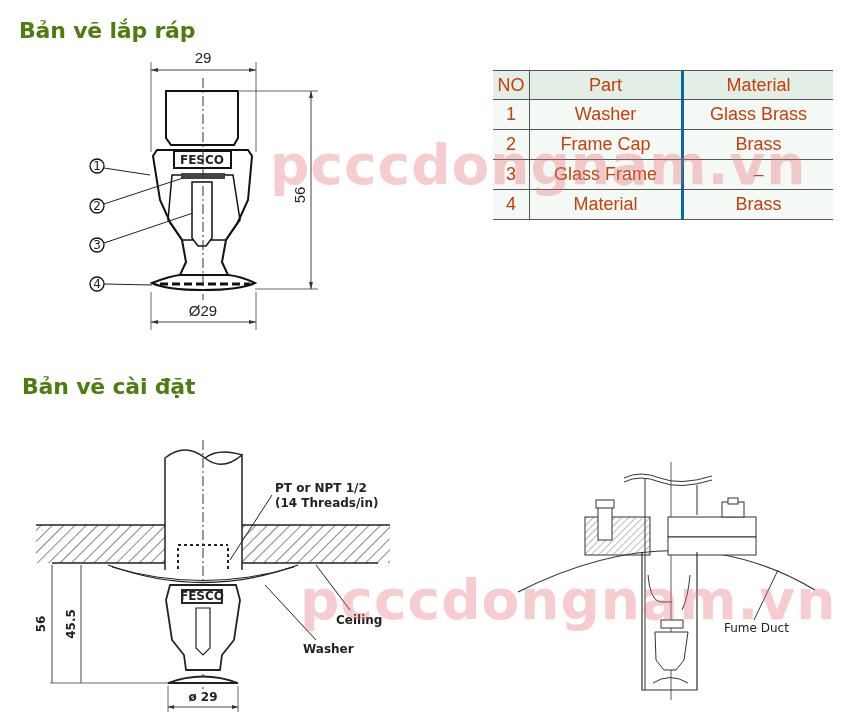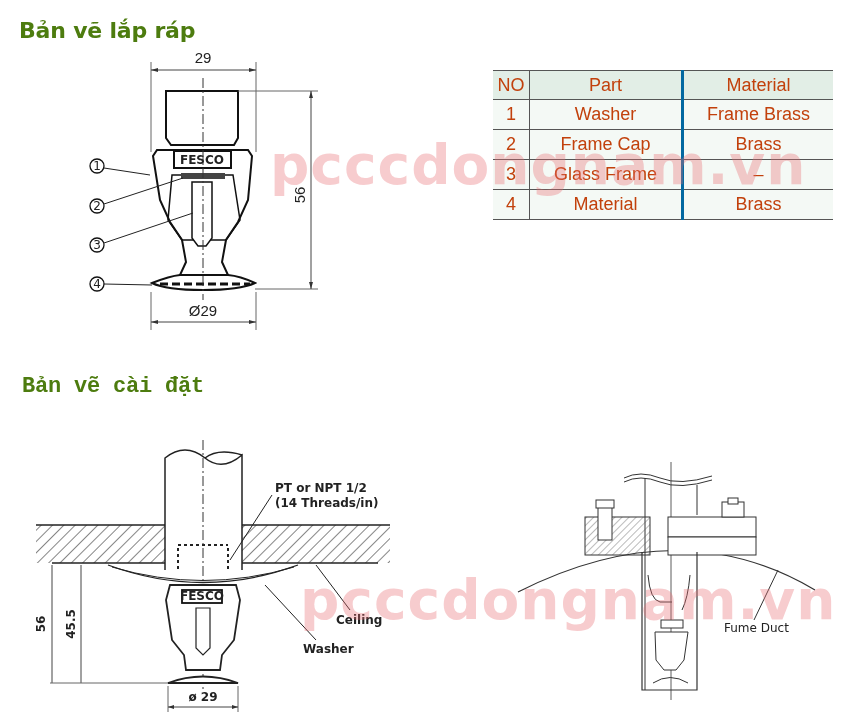--- a/index.html
+++ b/index.html
@@ -1,19 +1,19 @@
 <!DOCTYPE html>
 <html><head>
 <meta charset="utf-8">
 <style>
   html, body { margin:0; padding:0; background:#ffffff; }
   body { width:845px; height:721px; position:relative; overflow:hidden; font-family:"Liberation Sans", sans-serif; }
   .section-title { position:absolute; font-family:"DejaVu Sans", sans-serif; font-weight:bold; font-size:22px; color:#4d7c0f; letter-spacing:-0.2px; }
   #title1 { left:19px; top:18px; }
-  #title2 { left:22px; top:374px;font-family:Liberation Mono, monospace; }
+  #title2 { left:22px; top:374px; }
   svg { position:absolute; left:0; top:0; }
   .parts-table { position:absolute; left:493px; top:70px; border-collapse:collapse; font-family:Liberation Sans, sans-serif; font-size:18px; color:#c2410c; }
   .parts-table th, .parts-table td { border-top:1px solid #555; border-bottom:1px solid #555; text-align:center; padding:0; height:29px; font-weight:normal; }
   .parts-table th { background:#e2eee6; height:28px; }
   .parts-table td { background:#f4f9f5; }
   .parts-table .c-no { width:36px; border-right:1px solid #555; }
   .parts-table .c-part { width:151px; border-right:3px solid #0369a1; }
   .parts-table .c-mat { width:149px; }
   .watermark { position:absolute; font-family:"DejaVu Sans", sans-serif; font-weight:bold; font-size:55px; color:rgba(232,110,115,0.35); letter-spacing:1px; pointer-events:none; white-space:nowrap; }
   #wm1 { left:270px; top:133px; }
@@ -185,21 +185,21 @@
     <tr>
       <th class="c-no">NO</th>
       <th class="c-part">Part</th>
       <th class="c-mat">Material</th>
     </tr>
   </thead>
   <tbody>
     <tr>
       <td class="c-no">1</td>
       <td class="c-part">Washer</td>
-      <td class="c-mat">Frame Brass</td>
+      <td class="c-mat">Glass Brass</td>
     </tr>
     <tr>
       <td class="c-no">2</td>
       <td class="c-part">Frame Cap</td>
       <td class="c-mat">Brass</td>
     </tr>
     <tr>
       <td class="c-no">3</td>
       <td class="c-part">Glass Frame</td>
       <td class="c-mat">–</td>

